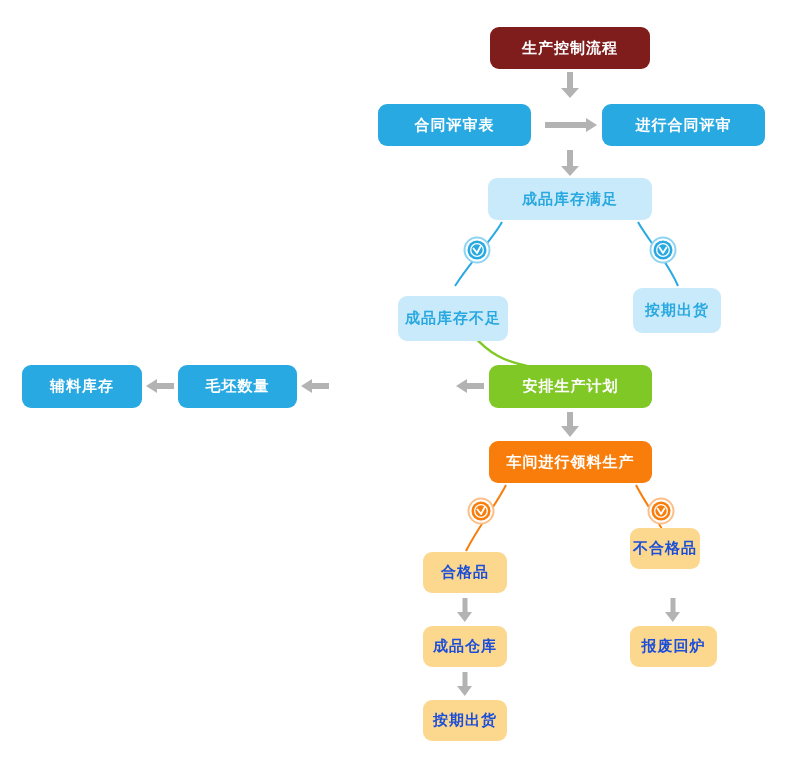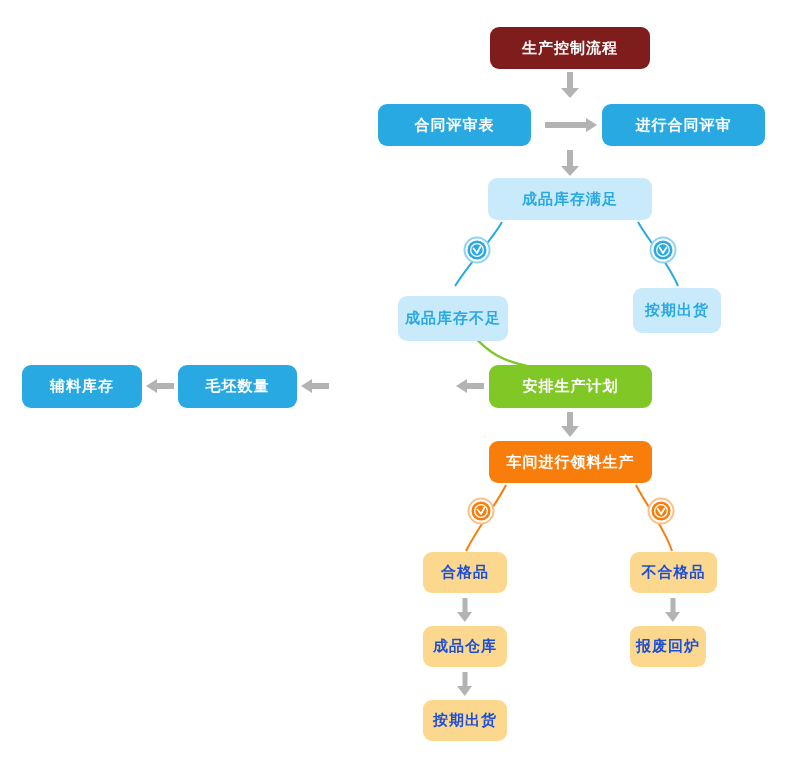--- a/index.html
+++ b/index.html
@@ -23,23 +23,23 @@
   #n-contract-review{left:602px;top:104px;width:163px;height:42px;}
   #n-stock-sufficient{left:488px;top:178px;width:164px;height:42px;}
   #n-stock-insufficient{left:398px;top:296px;width:110px;height:45px;}
   #n-ship-1{left:633px;top:288px;width:88px;height:45px;}
   #n-aux-stock{left:22px;top:365px;width:120px;height:43px;}
   #n-blank-qty{left:178px;top:365px;width:119px;height:43px;}
   #n-finished-diff{left:333px;top:365px;width:119px;height:43px;}
   #n-schedule{left:489px;top:365px;width:163px;height:43px;}
   #n-workshop{left:489px;top:441px;width:163px;height:42px;font-family:Liberation Mono, monospace;}
   #n-qualified{left:423px;top:552px;width:84px;height:41px;}
-  #n-unqualified{left:630px;top:552px;width:87px;height:41px;}
+  #n-unqualified{left:630px;top:528px;width:70px;height:41px;}
   #n-warehouse{left:423px;top:626px;width:84px;height:41px;}
-  #n-scrap{left:630px;top:626px;width:76px;height:41px;}
+  #n-scrap{left:630px;top:626px;width:87px;height:41px;}
   #n-ship-2{left:423px;top:700px;width:84px;height:41px;}
 </style>
 </head>
 <body>
 
 <div class="stage">
 
   <svg class="layer" width="790" height="768" viewBox="0 0 790 768">
 
     <g>

